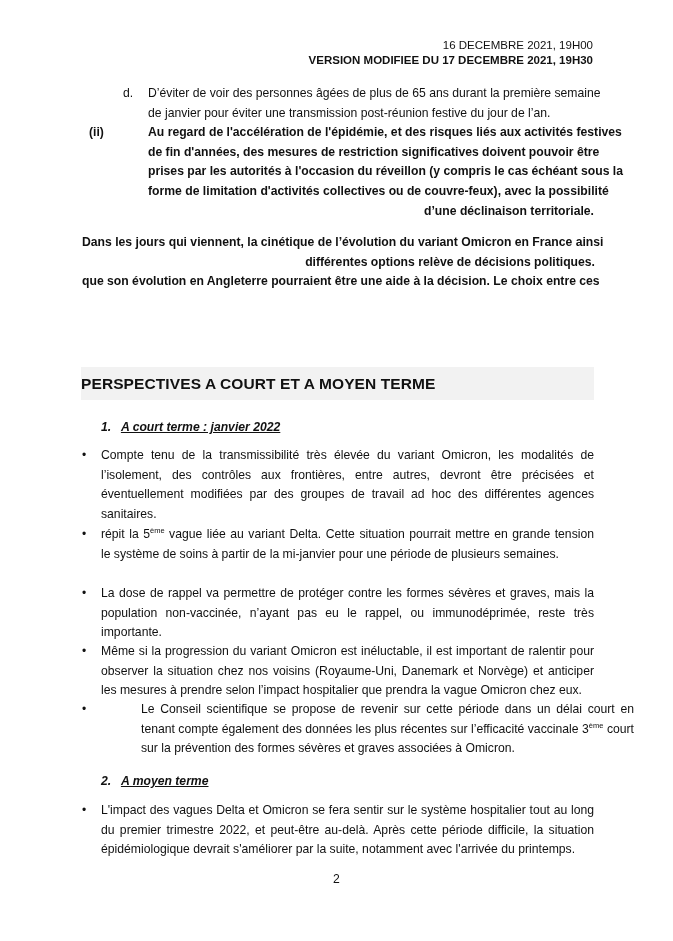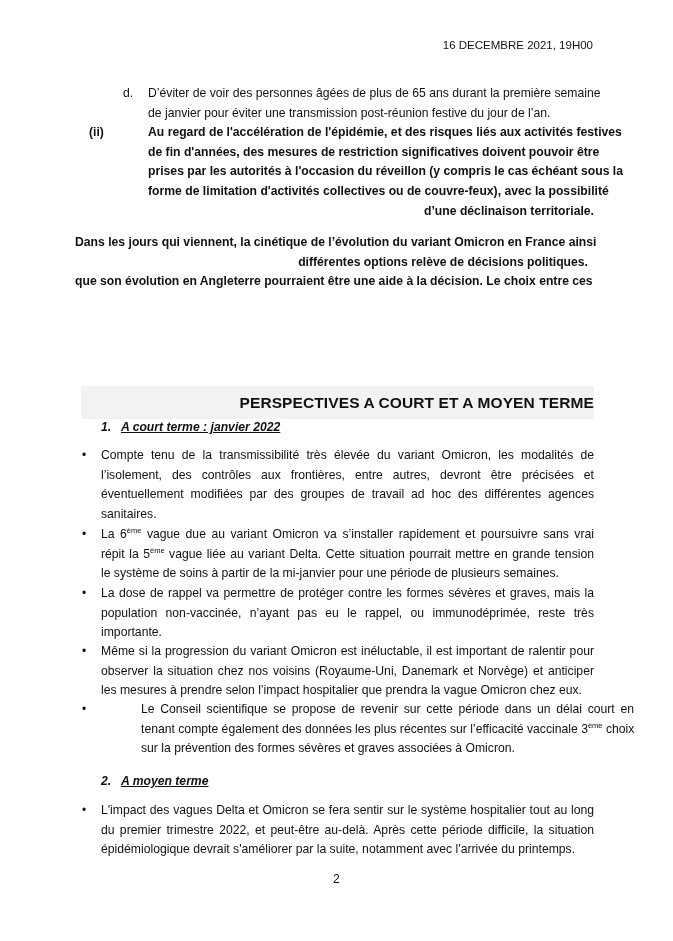--- a/index.html
+++ b/index.html
@@ -9,50 +9,51 @@
   .hdr { position: absolute; right: 80px; text-align: right; font-size: 11.5px; line-height: 17px; }
   .hdr1 { top: 37px; }
   .hdr2 { top: 52px; font-weight: bold; }
   .txt { position: absolute; font-size: 12.2px; line-height: 19.7px; text-align: justify; }
   .txt .ln { display: block; white-space: nowrap; }
   .j { text-align-last: justify; }
   .b { font-weight: bold; text-align: right; }
   .marker { position: absolute; font-size: 12.2px; line-height: 19.7px; }
   .bullet { position: absolute; font-size: 12px; line-height: 19.7px; left: 82px; }
   .section-box { position: absolute; left: 81px; top: 367px; width: 513px; height: 33px; background: #f2f2f2;
-                 display: flex; align-items: center; justify-content: flex-end; margin-top: 19px; }
+                 display: flex; align-items: center; justify-content: flex-start; }
   .section-title { font-weight: bold; font-size: 15.5px; letter-spacing: 0.1px; }
   .subhead { position: absolute; font-weight: bold; font-style: italic; font-size: 12.2px; line-height: 19px; }
   .subhead .u { text-decoration: underline; }
   sup { font-size: 7.5px; line-height: 0; vertical-align: 5px; }
   .pnum { position: absolute; left: 0; width: 673px; top: 872px; text-align: center; font-size: 12.2px; }
 </style>
 </head>
 <body>
 
 <div class="page">
 
   <div class="hdr hdr1">16 DECEMBRE 2021, 19H00</div>
+  <div class="hdr hdr2">VERSION MODIFIEE DU 17 DECEMBRE 2021, 19H30</div>
 
   <div class="marker" style="left:123px; top:84px;">d.</div>
   <div class="txt" style="left:148px; top:84px; width:446px;">
     <span class="ln j">D’éviter de voir des personnes âgées de plus de 65 ans durant la première semaine</span>
     <span class="ln">de janvier pour éviter une transmission post-réunion festive du jour de l’an.</span>
   </div>
 
   <div class="marker b" style="left:89px; top:123px;">(ii)</div>
   <div class="txt b" style="left:148px; top:123px; width:446px;">
     <span class="ln j">Au regard de l'accélération de l'épidémie, et des risques liés aux activités festives</span>
     <span class="ln j">de fin d'années, des mesures de restriction significatives doivent pouvoir être</span>
     <span class="ln j">prises par les autorités à l'occasion du réveillon (y compris le cas échéant sous la</span>
     <span class="ln j">forme de limitation d'activités collectives ou de couvre-feux), avec la possibilité</span>
     <span class="ln">d’une déclinaison territoriale.</span>
   </div>
 
-  <div class="txt b" style="left:75px; top:233px; width:513px;">
+  <div class="txt b" style="left:82px; top:233px; width:513px;">
     <span class="ln j">Dans les jours qui viennent, la cinétique de l’évolution du variant Omicron en France ainsi</span>
     <span class="ln">différentes options relève de décisions politiques.</span>
     <span class="ln j">que son évolution en Angleterre pourraient être une aide à la décision. Le choix entre ces</span>
   </div>
 
   <div class="section-box">
     <span class="section-title">PERSPECTIVES A COURT ET A MOYEN TERME</span>
   </div>
 
   <div class="subhead" style="left:101px; top:418px;">
@@ -63,21 +64,20 @@
   <span class="bullet" style="top:446px;">•</span>
   <div class="txt" style="left:101px; top:446px; width:493px;">
     <span class="ln j">Compte tenu de la transmissibilité très élevée du variant Omicron, les modalités de</span>
     <span class="ln j">l’isolement, des contrôles aux frontières, entre autres, devront être précisées et</span>
     <span class="ln j">éventuellement modifiées par des groupes de travail ad hoc des différentes agences</span>
     <span class="ln">sanitaires.</span>
   </div>
 
   <span class="bullet" style="top:525px;">•</span>
   <div class="txt" style="left:101px; top:525px; width:493px;">
-    <span class="ln j"><span>La 6</span><sup>ème</sup><span> vague due au variant Omicron va s’installer rapidement et poursuivre sans vrai</span></span>
     <span class="ln j"><span>répit la 5</span><sup>ème</sup><span> vague liée au variant Delta. Cette situation pourrait mettre en grande tension</span></span>
     <span class="ln">le système de soins à partir de la mi-janvier pour une période de plusieurs semaines.</span>
   </div>
 
   <span class="bullet" style="top:584px;">•</span>
   <div class="txt" style="left:101px; top:584px; width:493px;">
     <span class="ln j">La dose de rappel va permettre de protéger contre les formes sévères et graves, mais la</span>
     <span class="ln j">population non-vaccinée, n’ayant pas eu le rappel, ou immunodéprimée, reste très</span>
     <span class="ln">importante.</span>
   </div>
@@ -85,21 +85,21 @@
   <span class="bullet" style="top:642px;">•</span>
   <div class="txt" style="left:101px; top:642px; width:493px;">
     <span class="ln j">Même si la progression du variant Omicron est inéluctable, il est important de ralentir pour</span>
     <span class="ln j">observer la situation chez nos voisins (Royaume-Uni, Danemark et Norvège) et anticiper</span>
     <span class="ln">les mesures à prendre selon l’impact hospitalier que prendra la vague Omicron chez eux.</span>
   </div>
 
   <span class="bullet" style="top:700px;">•</span>
   <div class="txt" style="left:101px; top:700px; width:493px;margin-left:40px;">
     <span class="ln j">Le Conseil scientifique se propose de revenir sur cette période dans un délai court en</span>
-    <span class="ln j"><span>tenant compte également des données les plus récentes sur l’efficacité vaccinale 3</span><sup>ème</sup><span> choix</span></span>
+    <span class="ln j"><span>tenant compte également des données les plus récentes sur l’efficacité vaccinale 3</span><sup>ème</sup><span> court</span></span>
     <span class="ln">sur la prévention des formes sévères et graves associées à Omicron.</span>
   </div>
 
   <div class="subhead" style="left:101px; top:772px;">
     <span>2.</span>&nbsp;&nbsp;
     <span class="u">A moyen terme</span>
   </div>
 
   <span class="bullet" style="top:801px;">•</span>
   <div class="txt" style="left:101px; top:801px; width:493px;">

